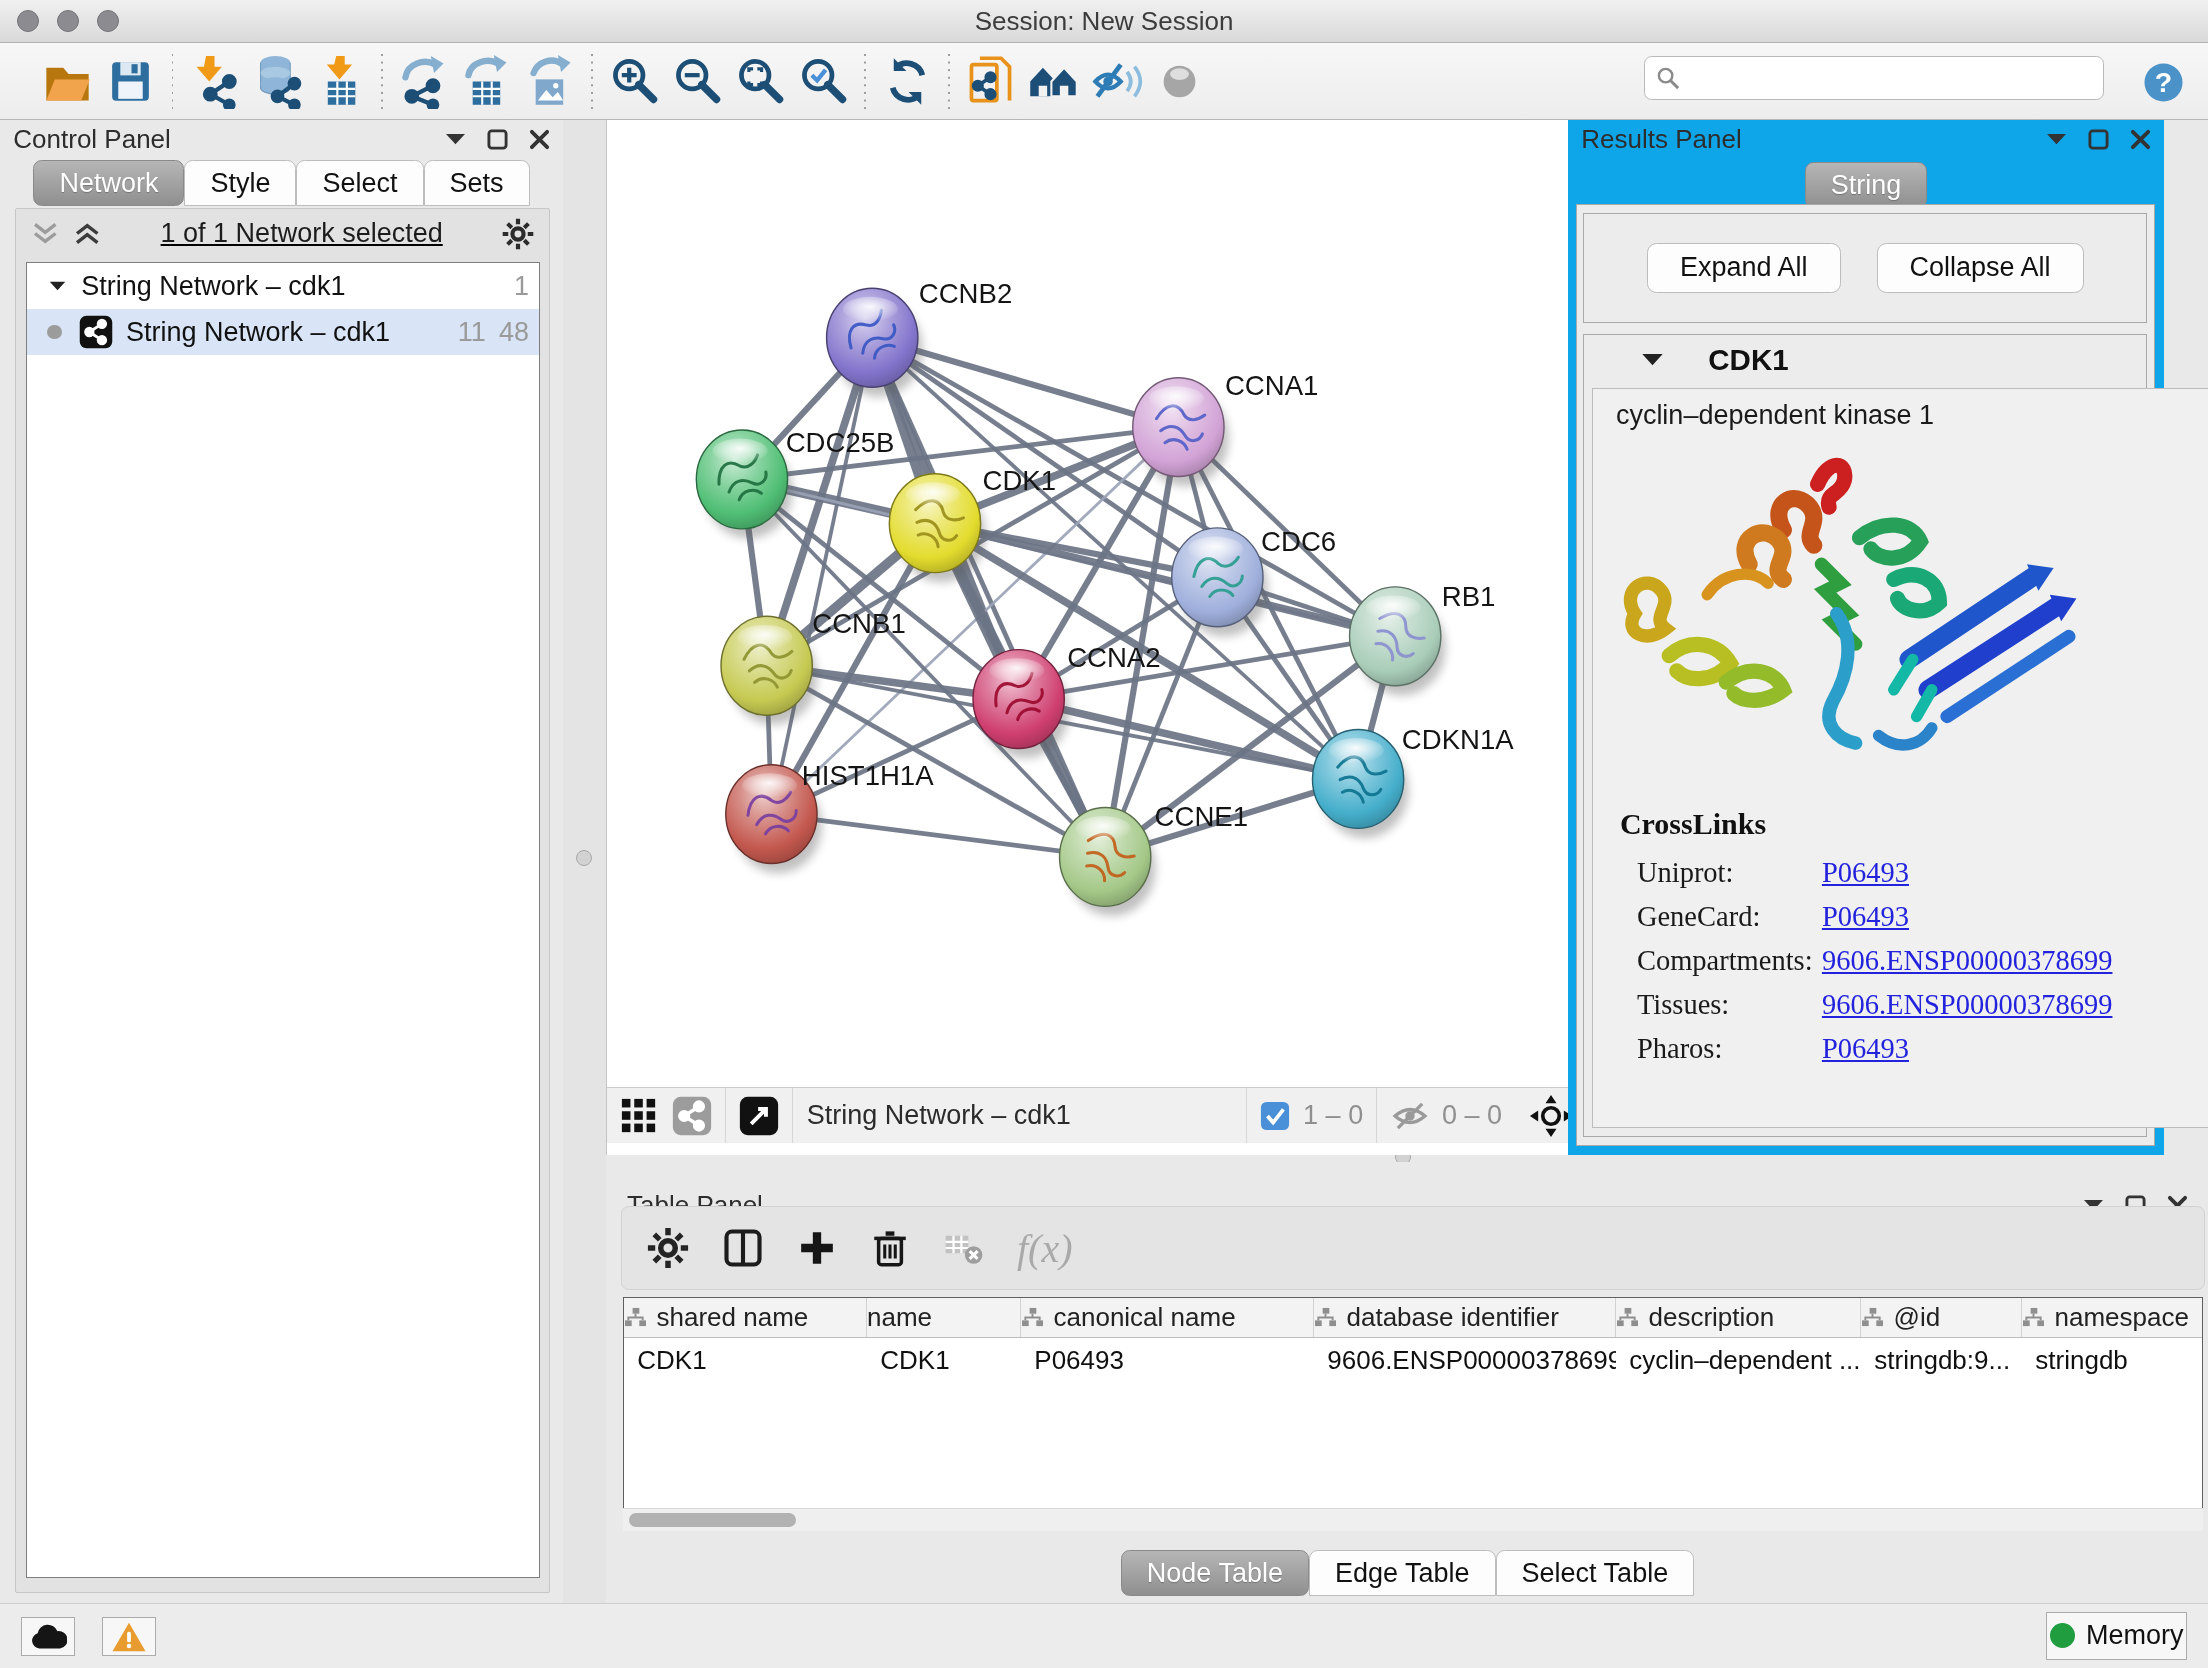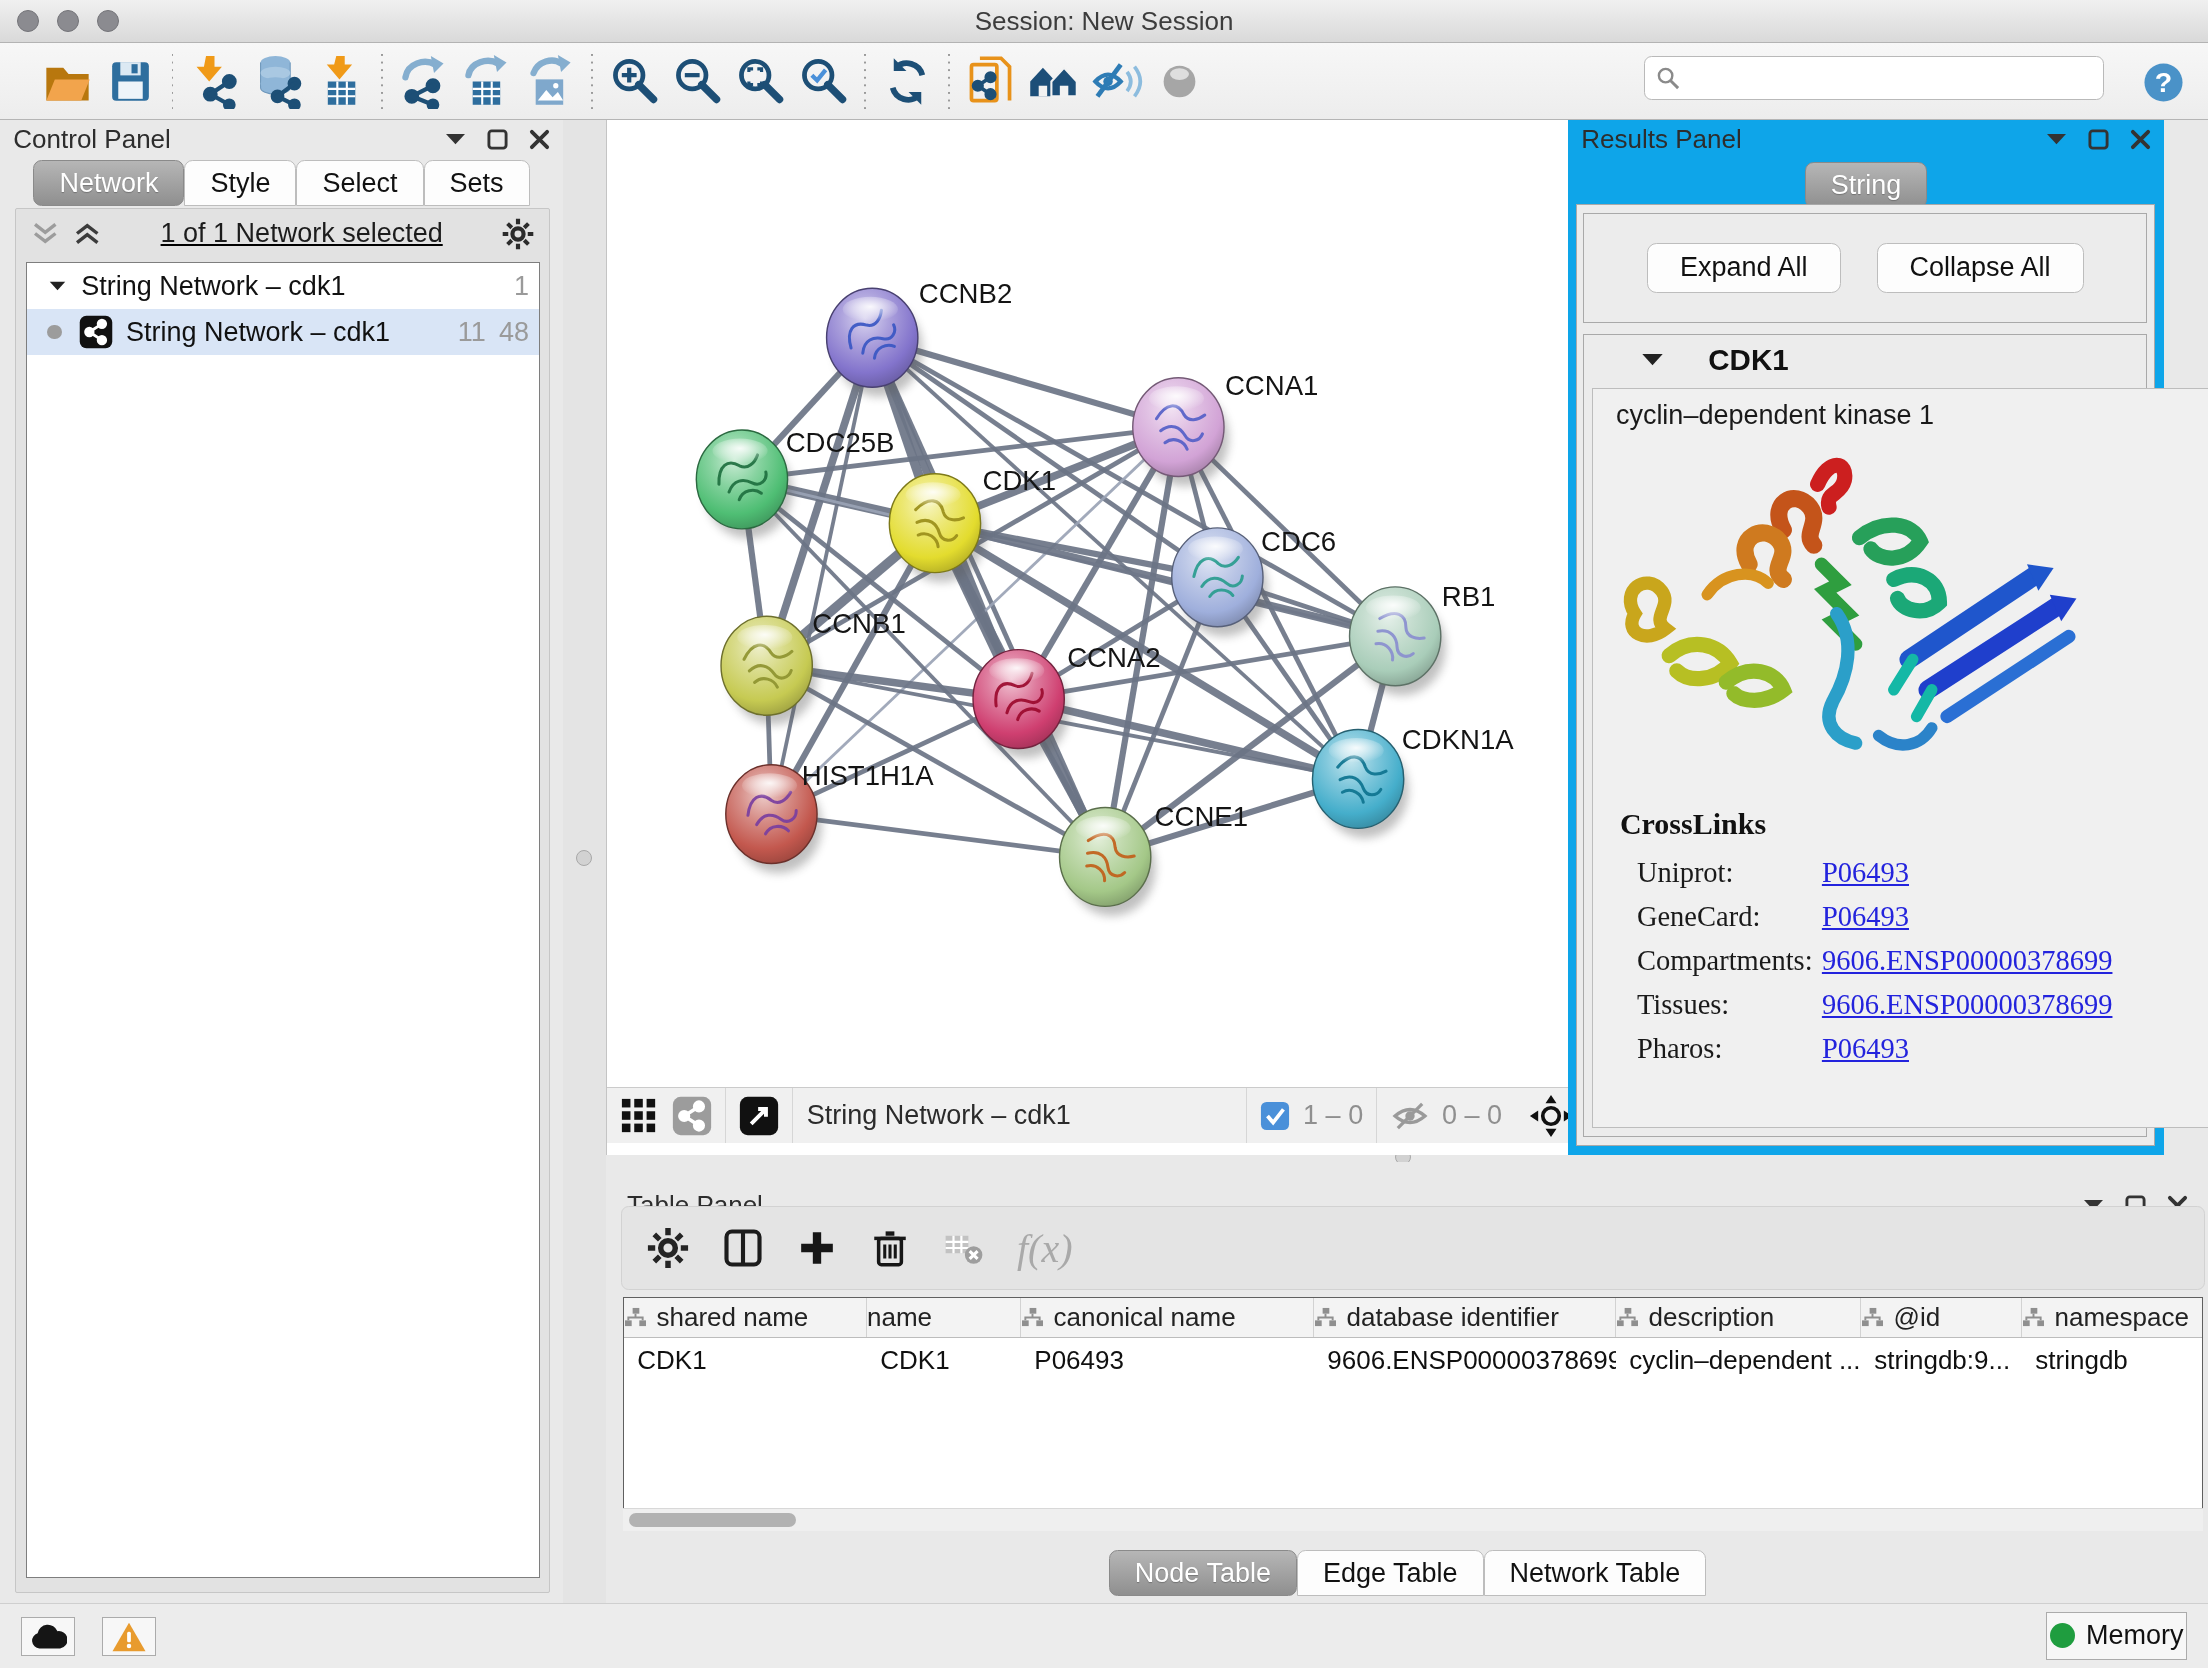--- a/index.html
+++ b/index.html
@@ -903,21 +903,21 @@
             <div class="td" style="width: 323px;">stringdb</div>
           </div>
         </div>
     </div>
     <div class="tbl-scroll">
       <div class="tbl-thumb"></div>
     </div>
     <div class="tp-tabs tabbar" id="tp-tabs">
         <div class="tab sel">Node Table</div>
         <div class="tab">Edge Table</div>
-        <div class="tab">Network Table</div>
+        <div class="tab">Select Table</div>
       </div>
   </div>
 
   <div class="statusbar">
     <div class="sb-btn" style="left:21px;">
       <svg width="38" height="28.5" viewBox="0 0 44 32">
         <path d="M12 29a9 9 0 0 1-2-17.6A12 12 0 0 1 33 9a8 8 0 0 1 3 20z" fill="#151515"></path>
       </svg>
     </div>
     <div class="sb-btn" style="left:102px;">

